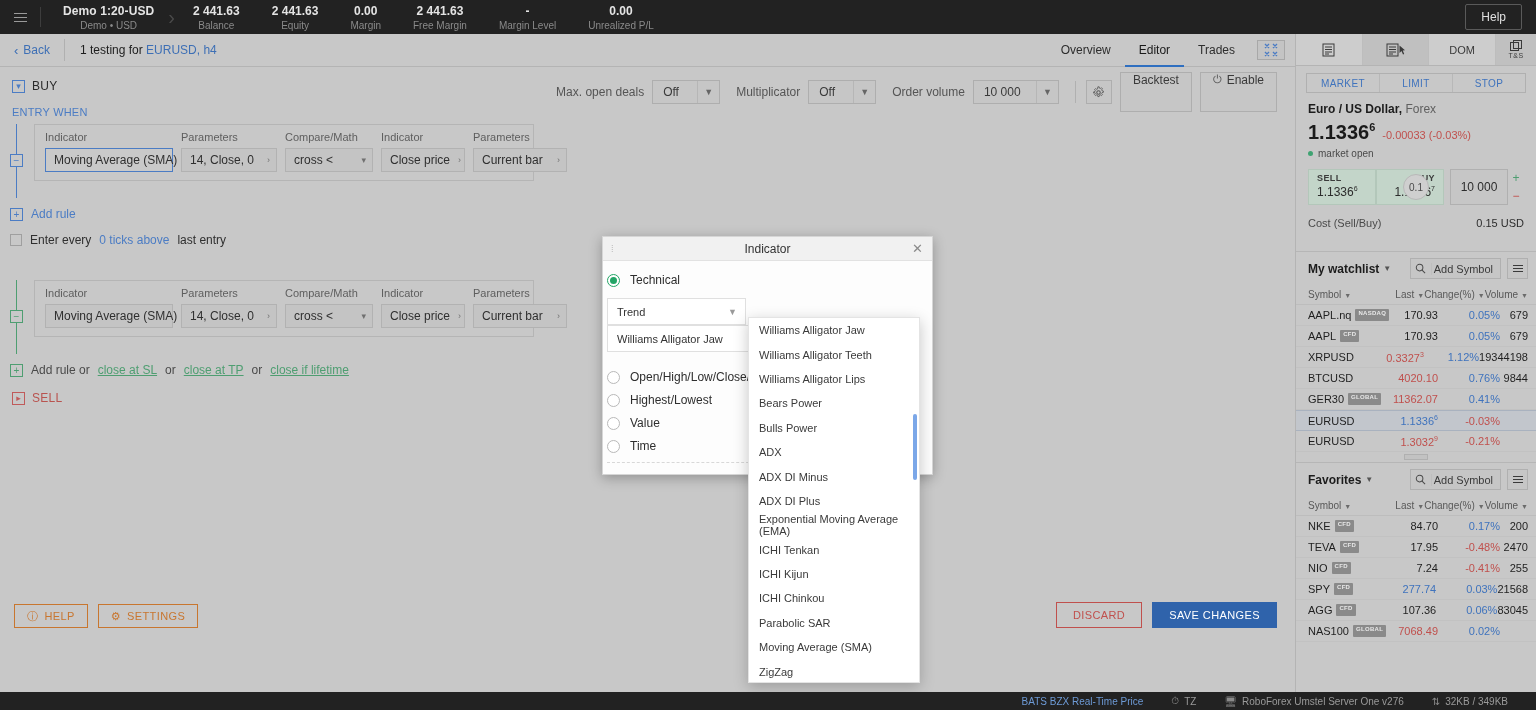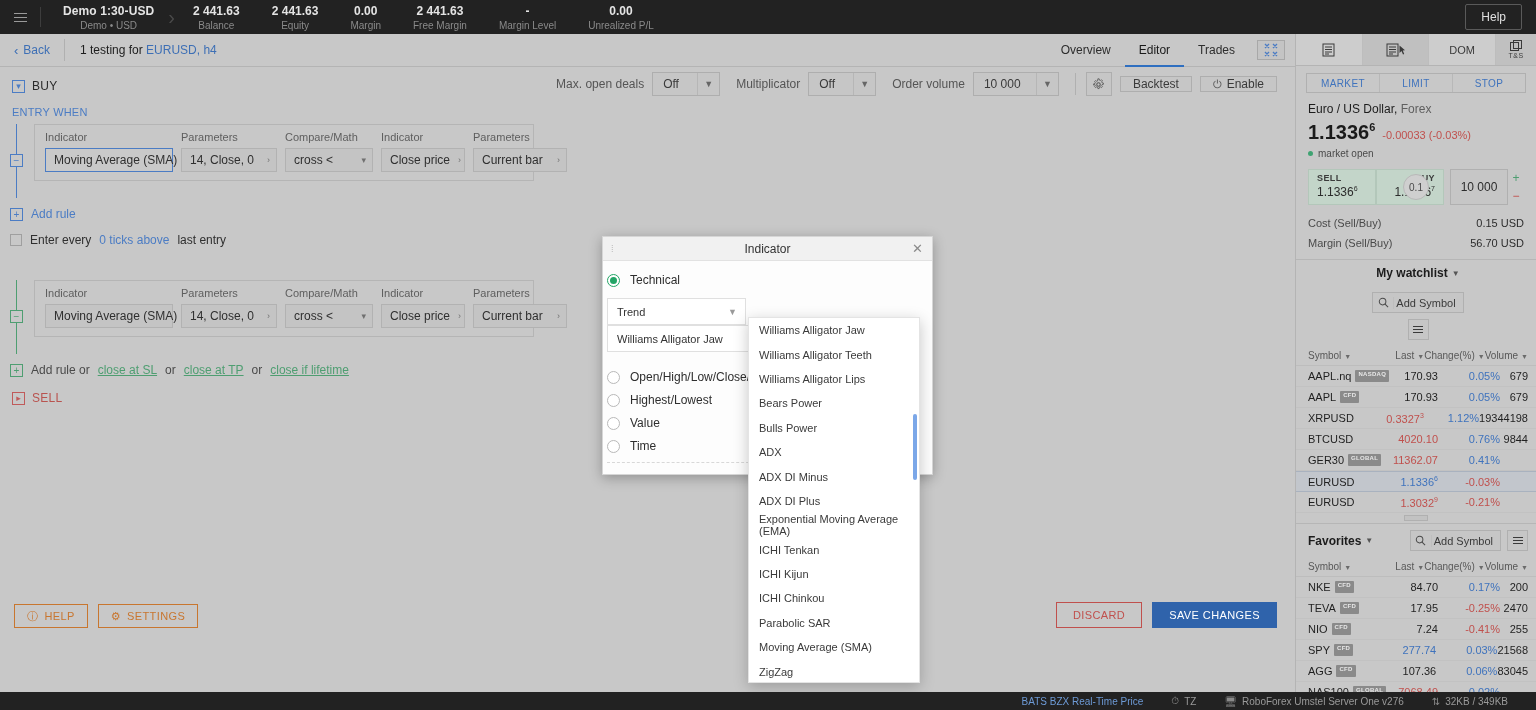--- a/index.html
+++ b/index.html
@@ -67,22 +67,22 @@
     display:flex; align-items:center; border:1px solid #aeaeae; background:#c6c6c6;
     height:24px; margin-right:16px;
   }
   .selbox .val { padding:0 10px; min-width:44px; color:#3a3a3a; }
   .selbox.wide .val { min-width:62px; }
   .selbox .arw { width:22px; height:22px; border-left:1px solid #b6b6b6; display:flex;
     align-items:center; justify-content:center; color:#666; font-size:9px;}
   .tool-div { width:1px; height:22px; background:#b0b0b0; margin:0 10px 0 0;}
   .icon-btn { width:26px; height:24px; border:1px solid #aeaeae; background:#c6c6c6;
     display:flex; align-items:center; justify-content:center; margin-right:8px; cursor:pointer;}
-  .txt-btn { border:1px solid #aeaeae; background:#c6c6c6; height:16px; padding:0 12px;
-    display:flex; align-items:flex-end; color:#3a3a3a; margin-right:8px; cursor:pointer; gap:5px;}
+  .txt-btn { border:1px solid #aeaeae; background:#c6c6c6; height:40px; padding:0 12px;
+    display:flex; align-items:flex-start; color:#3a3a3a; margin-right:8px; cursor:pointer; gap:5px;}
 
   .section-head { display:flex; align-items:center; gap:7px; padding-left:12px; }
   .sq-toggle { width:13px; height:13px; border:1px solid #4b7cc4; background:#c8c8c8;
     display:flex; align-items:center; justify-content:center; color:#4b7cc4; font-size:9px; cursor:pointer;}
   .sq-toggle.red { border-color:#c05a5a; color:#c05a5a; }
   .buy-label { color:#2b2b2b; font-size:12px; letter-spacing:.3px;}
   .sell-label { color:#b9534f; font-size:12px; letter-spacing:.3px;}
   .grp-label { font-size:11px; letter-spacing:.2px; padding-left:12px; }
   .grp-label.entry { color:#4b7cc4; }
   .grp-label.exit { color:#4e9e71;text-align:center; }
@@ -144,21 +144,21 @@
   .rtab.inactive { background:#cdcdcd; }
   .ts-lbl { font-size:7px; letter-spacing:.5px; color:#3a3a3a; margin-top:1px; }
 
   .ordertabs { display:flex; margin:7px 10px 0 10px; border:1px solid #b0b0b0; height:20px;}
   .ordertab { flex:1; display:flex; align-items:center; justify-content:center;
     font-size:10px; color:#3f73bd; letter-spacing:.4px; border-right:1px solid #b8b8b8; cursor:pointer;}
   .ordertab:last-child { border-right:none; }
 
   .quote { padding:9px 12px 0 12px; }
   .qname { font-size:12px; color:#1c1c1c; }
-  .qname b { font-weight:normal;margin-top:28px; }
+  .qname b { font-weight:bold;margin-top:28px; }
   .qname span { color:#606060; }
   .qprice { margin-top:5px; display:flex; align-items:baseline; gap:7px;}
   .qprice .big { font-size:20px; color:#1a1a1a; font-weight:bold;}
   .qprice .big sup { font-size:11px; }
   .qprice .delta { font-size:11px; color:#c0504d;}
   .qopen { margin-top:4px; font-size:10px; color:#4a4a4a; display:flex; align-items:center; gap:5px;}
   .dot { width:5px; height:5px; border-radius:50%; background:#3fa372; display:inline-block;}
 
   .sbrow { display:flex; align-items:center; margin:10px 12px 0 12px; position:relative;}
   .sbbox { flex:1; background:#c3d5c9; border:1px solid #b3c7ba; height:36px; padding:3px 8px;}
@@ -257,21 +257,21 @@
 <body>
 
 <div id="app">
 
   <div class="topbar">
     <div class="hamburger">
         <span></span>
       </div>
     <div class="topdiv"></div>
     <div class="acct">
-      <div class="a1">Demo 1:30-USD</div>
+      <div class="a1">Demo 1:20-USD</div>
       <div class="a2">Demo • USD</div>
     </div>
     <div class="chev-sep">›</div>
     <div class="stat">
       <div class="v">2 441.63</div>
       <div class="l">Balance</div>
     </div>
     <div class="stat">
       <div class="v">2 441.63</div>
       <div class="l">Equity</div>
@@ -549,27 +549,23 @@
         <div class="up">+</div>
         <div class="dn">−</div>
       </div>
     </div>
 
     <div style="margin-top:8px;">
       <div class="costrow">
         <span class="k">Cost (Sell/Buy)</span>
         <span class="v">0.15 USD</span>
       </div>
-      <div class="costrow">
-        <span class="k">Margin (Sell/Buy)</span>
-        <span class="v">56.70 USD</span>
-      </div>
-    </div>
-
-    <div class="wl-head" style="margin-top:6px;flex-direction:column;">
+    </div>
+
+    <div class="wl-head" style="margin-top:18px;">
       <div class="wl-title">
         <span>My watchlist</span>
         <span class="cv">▼</span>
       </div>
       <div class="wl-spacer"></div>
       <div class="addsym">
         <span class="si">
           <svg width="11" height="11" viewBox="0 0 12 12">
               <circle cx="5" cy="5" r="3.6" fill="none" stroke="#4a4a4a" stroke-width="1.1"></circle>
               <path d="M7.7 7.7 L11 11" stroke="#4a4a4a" stroke-width="1.1"></path>
@@ -690,21 +686,21 @@
           <div class="c1 neu"><span>84.70</span></div>
           <div class="c2 up">0.17%</div>
           <div class="c3">200</div>
         </div>
         <div class="wl-row">
           <div class="c0">
             <span>TEVA</span>
             <span class="badge">CFD</span>
           </div>
           <div class="c1 neu"><span>17.95</span></div>
-          <div class="c2 dn">-0.25%</div>
+          <div class="c2 dn">-0.48%</div>
           <div class="c3">2470</div>
         </div>
         <div class="wl-row">
           <div class="c0">
             <span>NIO</span>
             <span class="badge">CFD</span>
           </div>
           <div class="c1 neu"><span>7.24</span></div>
           <div class="c2 dn">-0.41%</div>
           <div class="c3">255</div>

